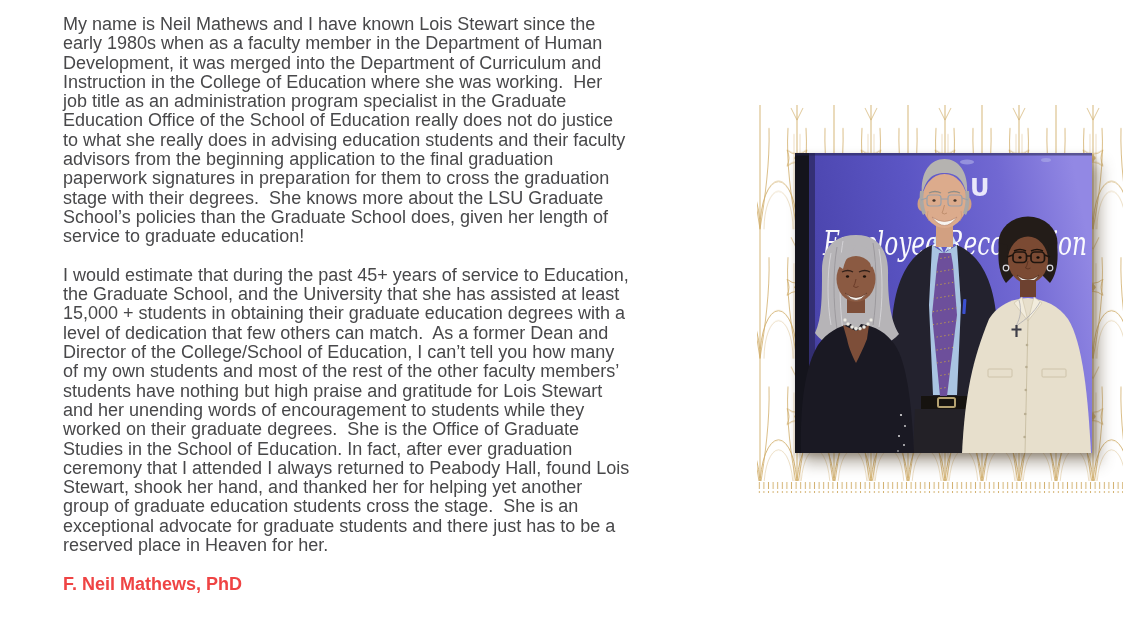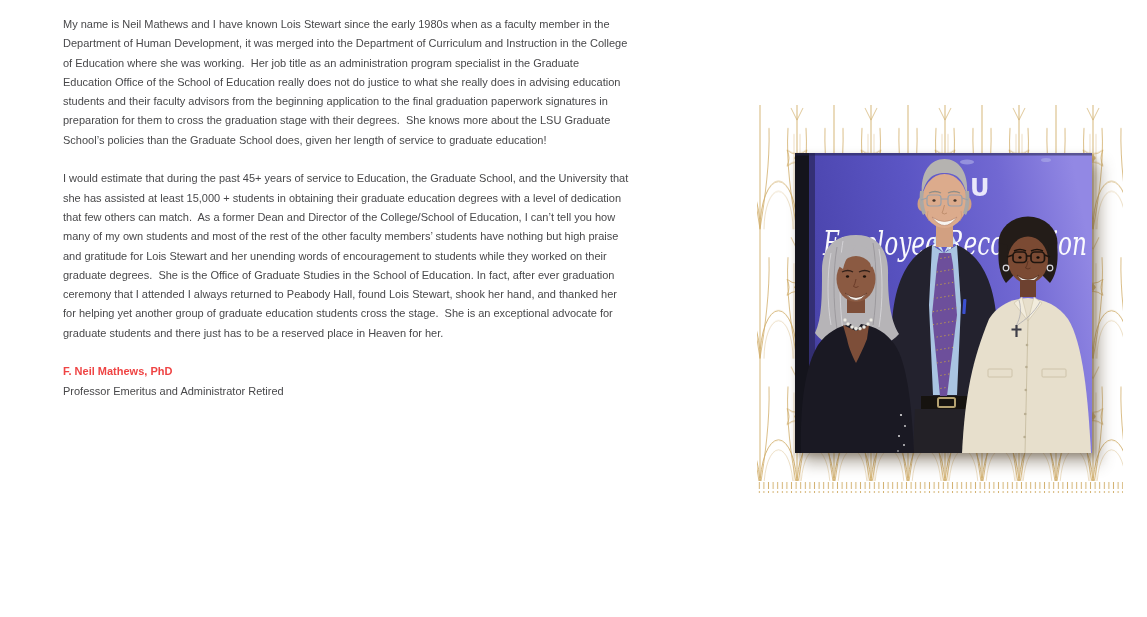--- a/index.html
+++ b/index.html
@@ -2,21 +2,21 @@
 <html><head>
 <meta charset="utf-8">
 <style>
   html,body{margin:0;padding:0;background:#ffffff;}
   body{
     width:1147px;height:617px;position:relative;overflow:hidden;
     font-family:"Liberation Sans",sans-serif;
   }
   .letter{
     position:absolute;left:63px;top:15px;width:568px;
-    font-size:11px;line-height:19.3px;color:#48484a;
+    font-size:18px;line-height:19.3px;color:#48484a;
   }
   .letter p{margin:0 0 19.3px 0;white-space:pre-wrap;}
   .signature p{margin:0;white-space:pre-wrap;}
   .signature{margin-top:0;}
   .sig-name{font-weight:bold;color:#ef4444;}
   .art-panel{
     position:absolute;left:757px;top:105px;width:366px;height:388px;
   }
   .deco-svg{position:absolute;left:0;top:0;}
   .photo-frame{
@@ -29,21 +29,20 @@
 </head>
 <body>
 
 <main>
 
   <section class="letter">
     <p>My name is Neil Mathews and I have known Lois Stewart since the early 1980s when as a faculty member in the Department of Human Development, it was merged into the Department of Curriculum and Instruction in the College of Education where she was working.  Her job title as an administration program specialist in the Graduate Education Office of the School of Education really does not do justice to what she really does in advising education students and their faculty advisors from the beginning application to the final graduation paperwork signatures in preparation for them to cross the graduation stage with their degrees.  She knows more about the LSU Graduate School’s policies than the Graduate School does, given her length of service to graduate education!</p>
     <p>I would estimate that during the past 45+ years of service to Education, the Graduate School, and the University that she has assisted at least 15,000 + students in obtaining their graduate education degrees with a level of dedication that few others can match.  As a former Dean and Director of the College/School of Education, I can’t tell you how many of my own students and most of the rest of the other faculty members’ students have nothing but high praise and gratitude for Lois Stewart and her unending words of encouragement to students while they worked on their graduate degrees.  She is the Office of Graduate Studies in the School of Education. In fact, after ever graduation ceremony that I attended I always returned to Peabody Hall, found Lois Stewart, shook her hand, and thanked her for helping yet another group of graduate education students cross the stage.  She is an exceptional advocate for graduate students and there just has to be a reserved place in Heaven for her.</p>
     <div class="signature">
       <p class="sig-name">F. Neil Mathews, PhD</p>
-      <p>Professor Emeritus and Administrator Retired</p>
     </div>
   </section>
 
   <aside class="art-panel">
 
     <svg class="deco-svg" width="366" height="388" viewBox="0 0 366 388" xmlns="http://www.w3.org/2000/svg">
       <defs>
         <pattern id="deco" width="74" height="129.3" patternUnits="userSpaceOnUse" patternTransform="translate(3,-5)">
           <g stroke="#c9a050" fill="none" stroke-width="0.9" opacity="0.85">
             <path d="M0,0 V129.3 M74,0 V129.3 M37,0 V129.3"></path>

